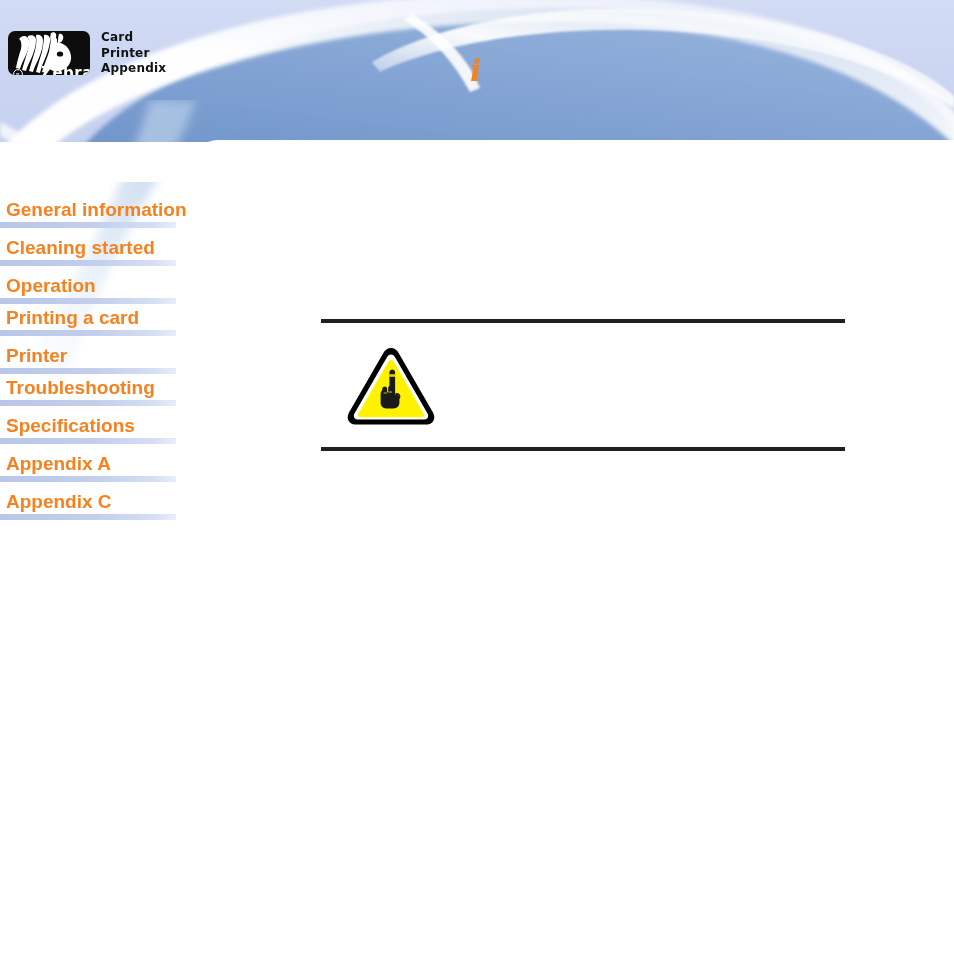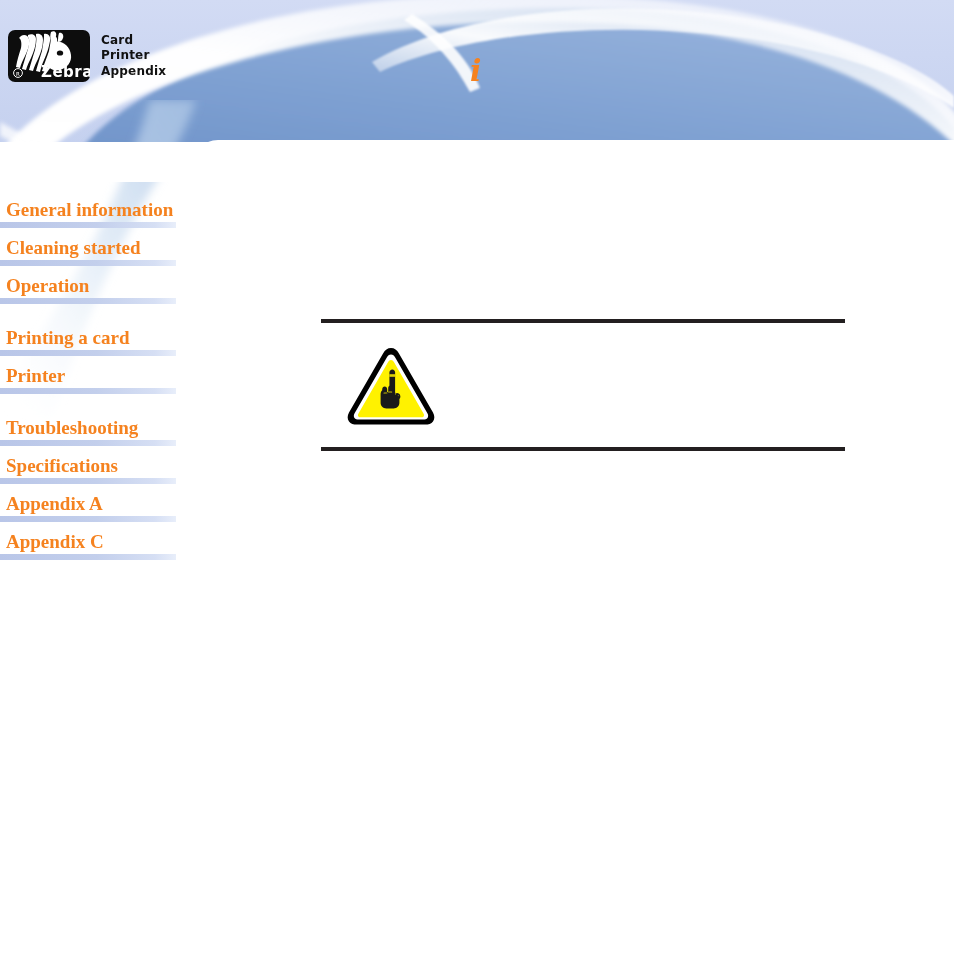--- a/index.html
+++ b/index.html
@@ -56,21 +56,21 @@
   .logo-block {
     position: absolute;
     left: 8px;
     top: 30px;
     display: flex;
     align-items: center;
     z-index: 9;
   }
   .zebra-mark {
     width: 82px;
-    height: 52px;
+    height: 44px;
     background: #0d0d0d;
     border-radius: 7px;
     position: relative;
     overflow: hidden;
   }
   .zebra-mark svg { position: absolute; left: 0; top: 0; }
   .logo-text {
     margin-left: 11px;
     color: #111111;
     font-family: "DejaVu Sans", sans-serif;
@@ -104,35 +104,35 @@
   }
   .nav-item {
     position: relative;
     height: 38px;
   }
   .nav-label {
     position: absolute;
     left: 6px;
     bottom: 8px;
     color: #F5821F;
-    font-family: Liberation Serif, serif;
+    font-family: Liberation Sans, sans-serif;
     font-weight: bold;
     font-size: 19px;
     line-height: 21px;
     white-space: nowrap;
   }
   .nav-rule {
     position: absolute;
     left: 0;
     bottom: 0;
     width: 176px;
     height: 6px;
     background: linear-gradient(to right, #b9c6e8 0%, #c3cfec 55%, #d6dff4 88%, #e8eefa 100%);
   }
-  .nav-item.gap { height: 52px; }
+  .nav-item.gap { height: 32px; }
 
   
   .note-box {
     position: absolute;
     left: 321px;
     top: 319px;
     width: 524px;
     z-index: 4;
   }
   .note-rule {

